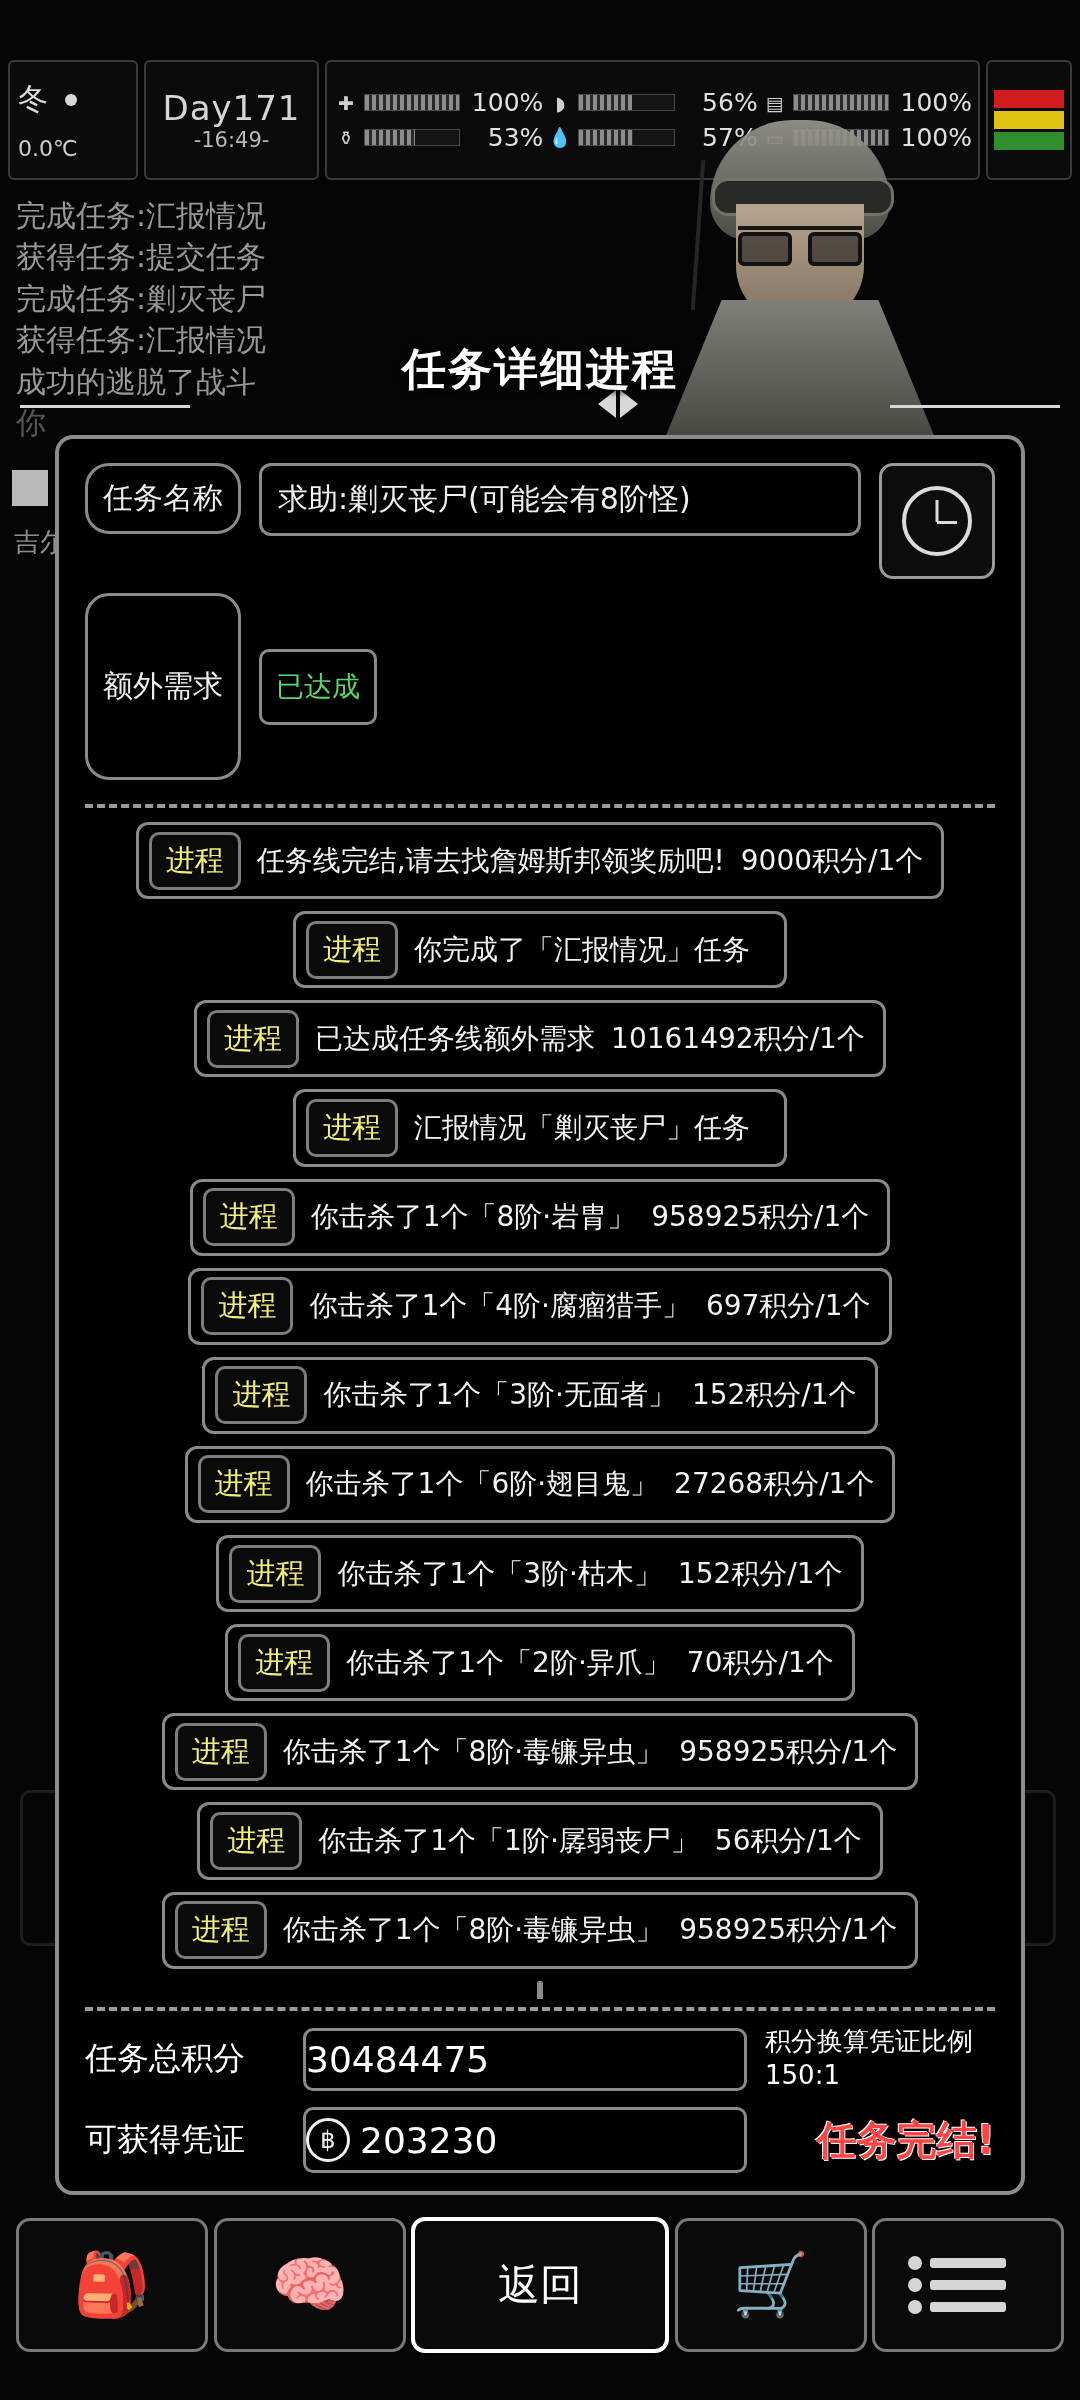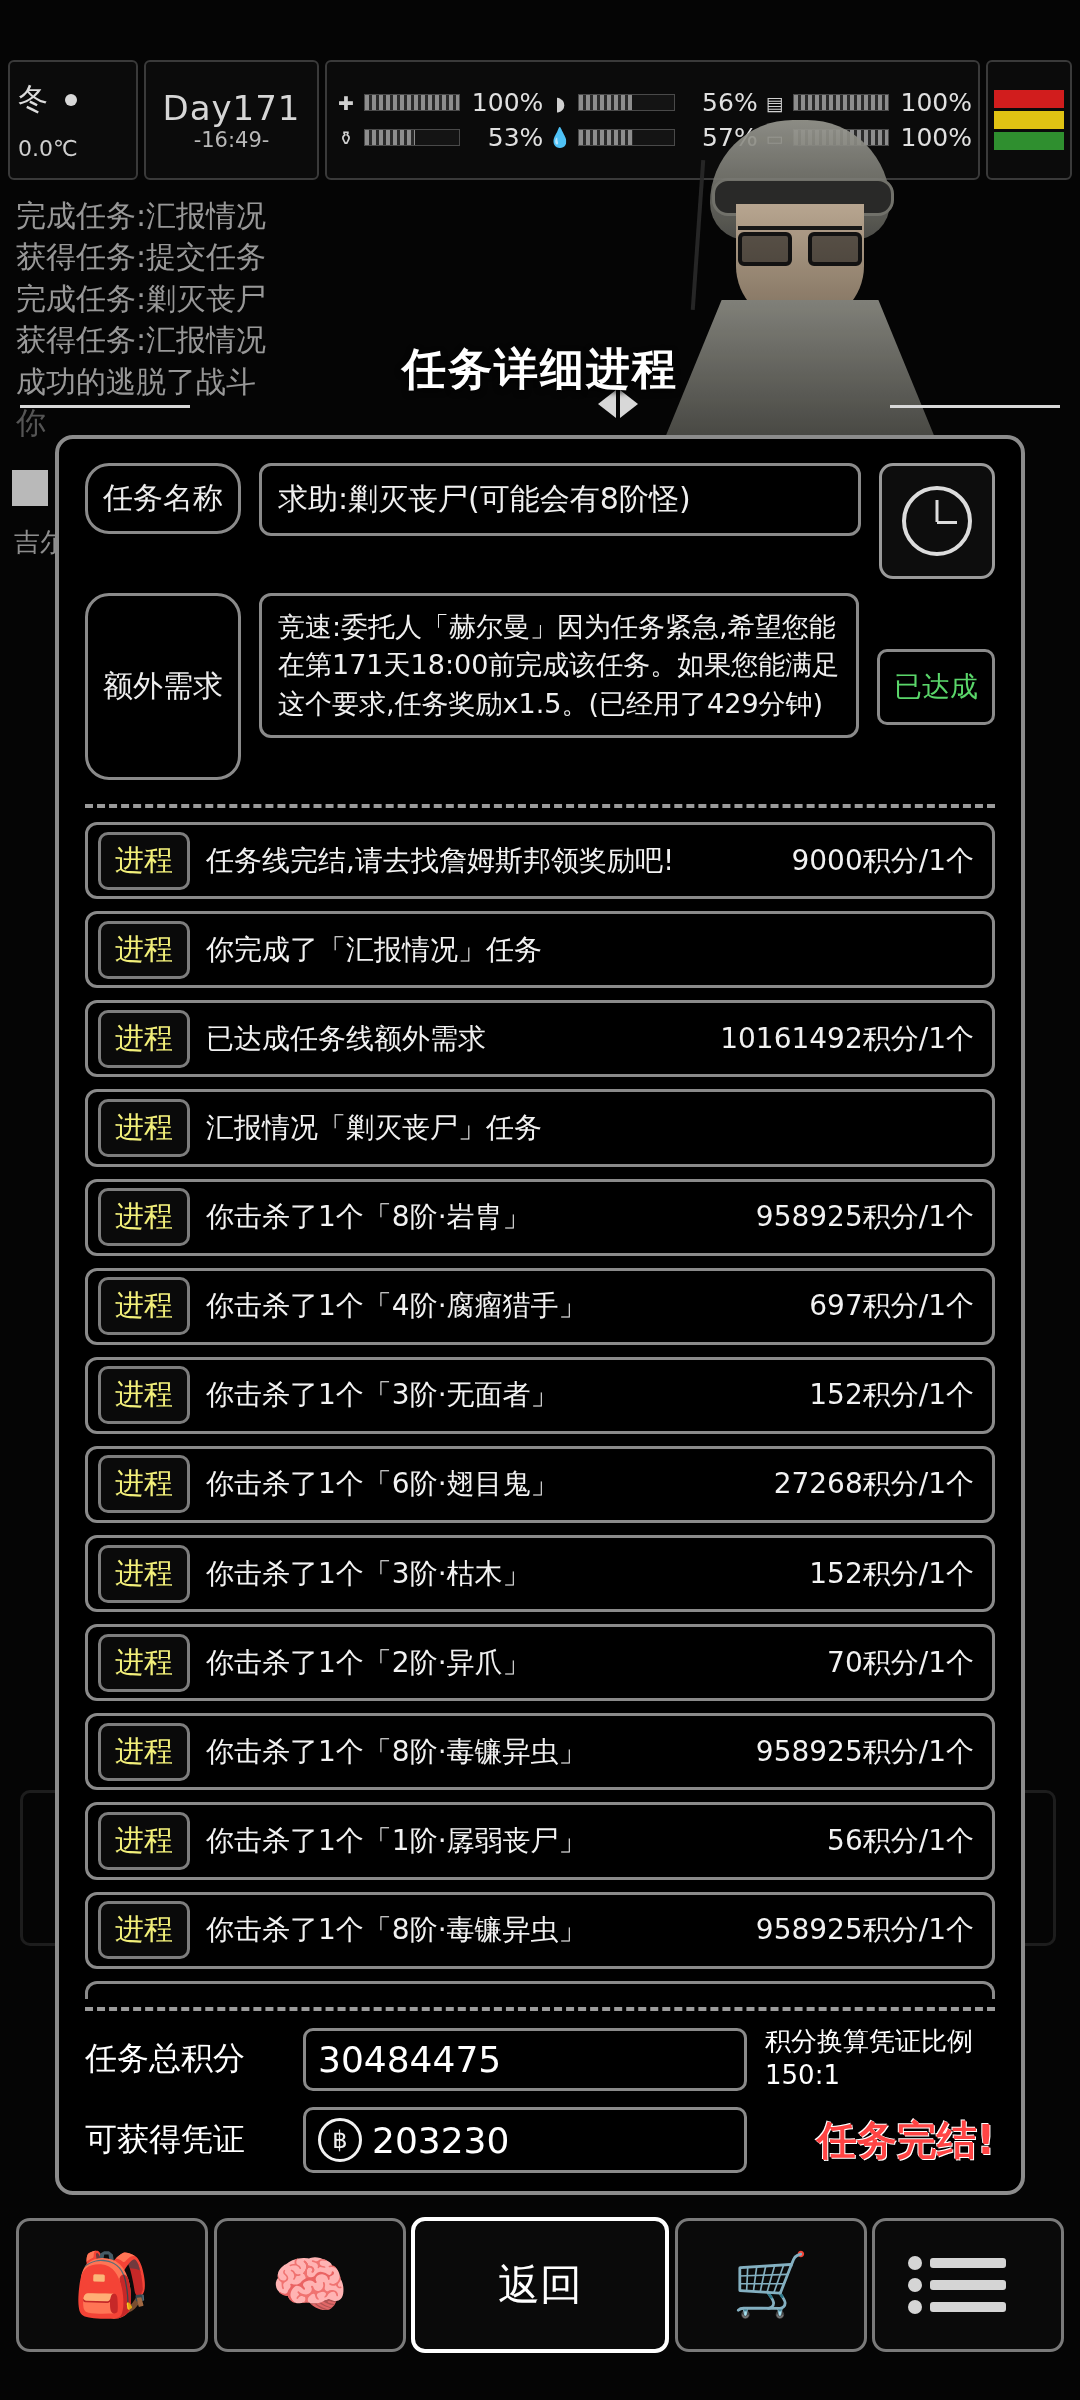--- a/index.html
+++ b/index.html
@@ -394,20 +394,21 @@
     border-top: 4px dashed #9b9b9b;
     margin: 10px 0 14px 0;
   }
 
   .progress-list {
     flex: 1;
     overflow: hidden;
     display: flex;
     flex-direction: column;
     gap: 12px;
+    align-items: center;
   }
   .progress-row {
     border: 3px solid #8a8a8a;
     border-radius: 12px;
     display: flex;
     align-items: center;
     gap: 16px;
     padding: 10px 18px 10px 10px;
     box-sizing: border-box;
     min-height: 70px;
@@ -462,21 +463,21 @@
     color: #ffffff;
     width: 200px;
     flex: none;
   }
   .sum-box {
     flex: 1;
     border: 3px solid #8a8a8a;
     border-radius: 10px;
     font-size: 36px;
     color: #ffffff;
-    padding: 8px 12px;
+    padding: 8px 0;
     box-sizing: border-box;
     display: flex;
     align-items: center;
     gap: 10px;
   }
   .coin {
     width: 38px; height: 38px;
     flex: none;
     border: 3px solid #f0f0f0;
     border-radius: 50%;
@@ -665,21 +666,20 @@
   <div class="field-row">
     <div class="field-label">任务名称</div>
     <div class="field-value">求助:剿灭丧尸(可能会有8阶怪)</div>
     <div class="timer-icon">
         <span class="dial"></span>
       </div>
   </div>
 
   <div class="field-row">
     <div class="field-label tall">额外需求</div>
-    <div class="field-value req">竞速:委托人「赫尔曼」因为任务紧急,希望您能在第171天18:00前完成该任务。如果您能满足这个要求,任务奖励x1.5。(已经用了429分钟)</div>
     <div class="achieved">已达成</div>
   </div>
 
   <div class="divider"></div>
 
   <div class="progress-list">
 
     <div class="progress-row">
       <span class="tag">进程</span>
       <span class="p-text">任务线完结,请去找詹姆斯邦领奖励吧!</span>

